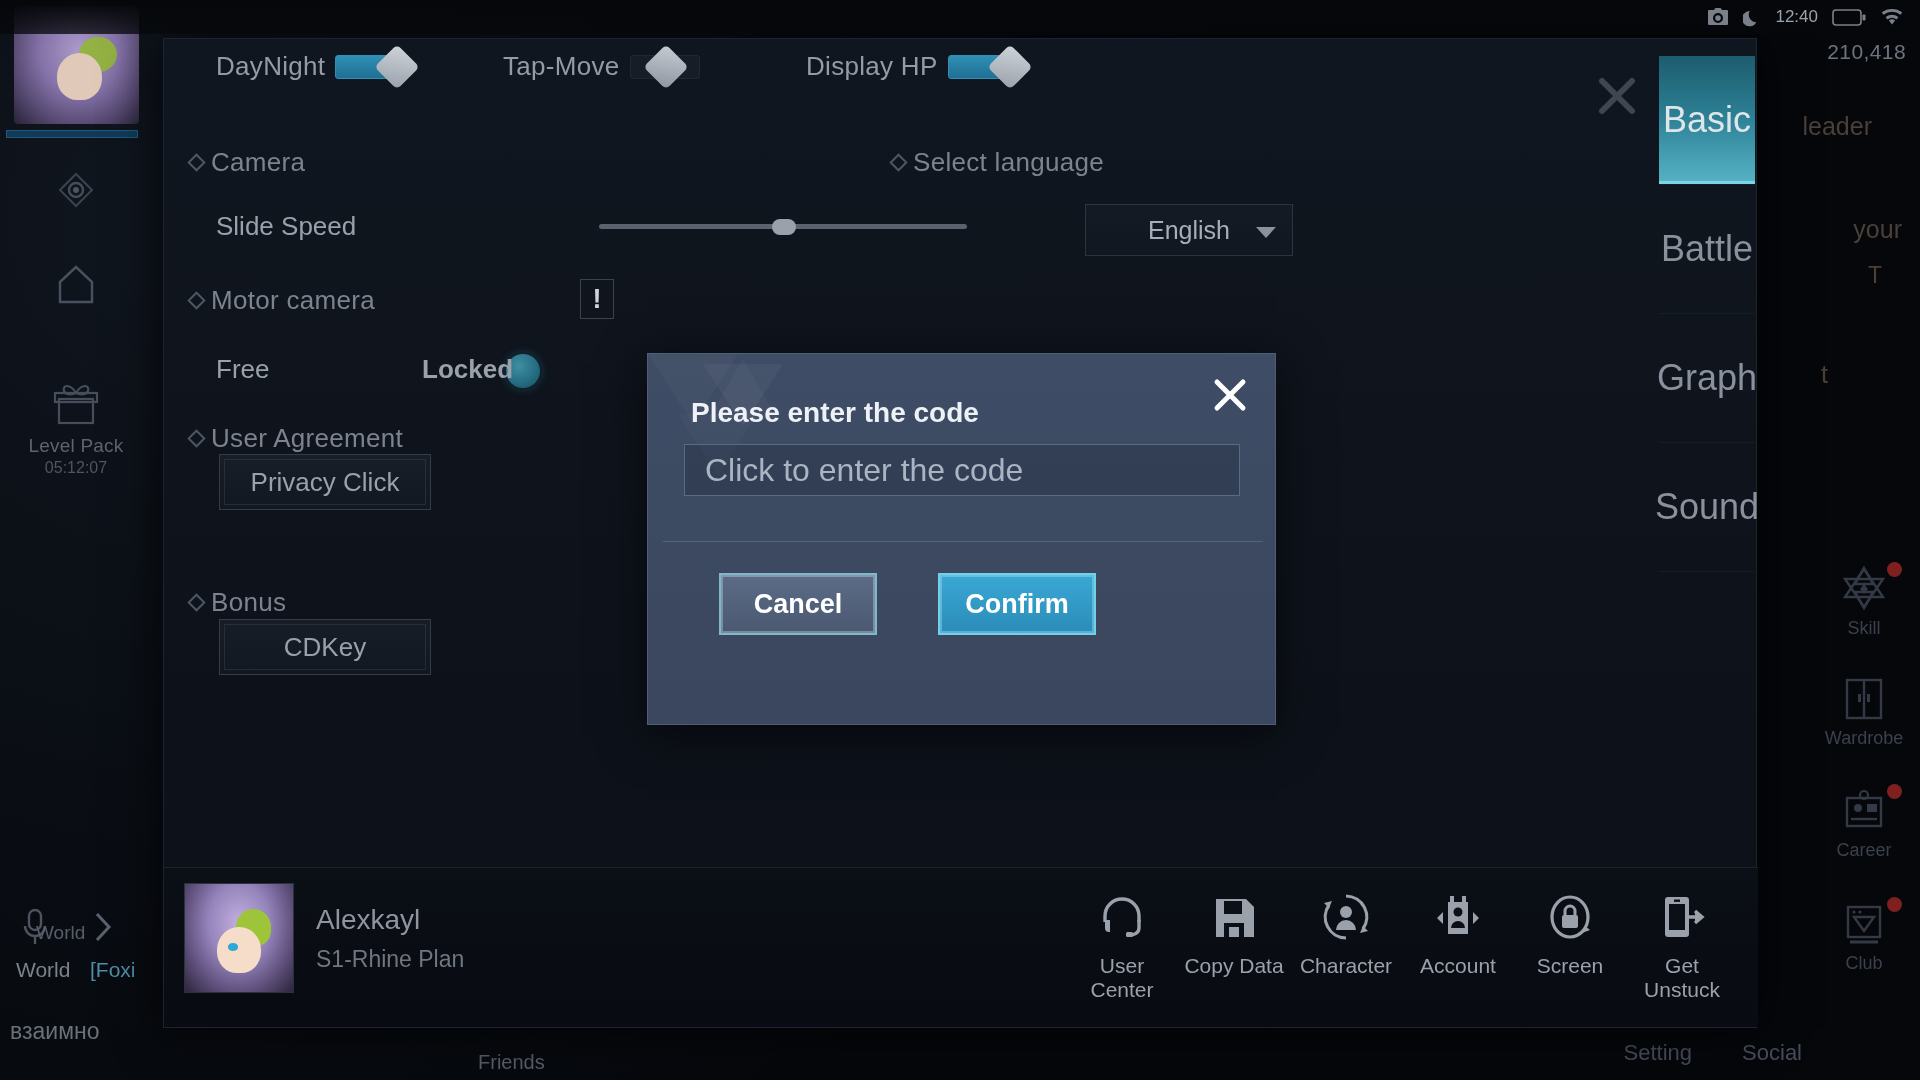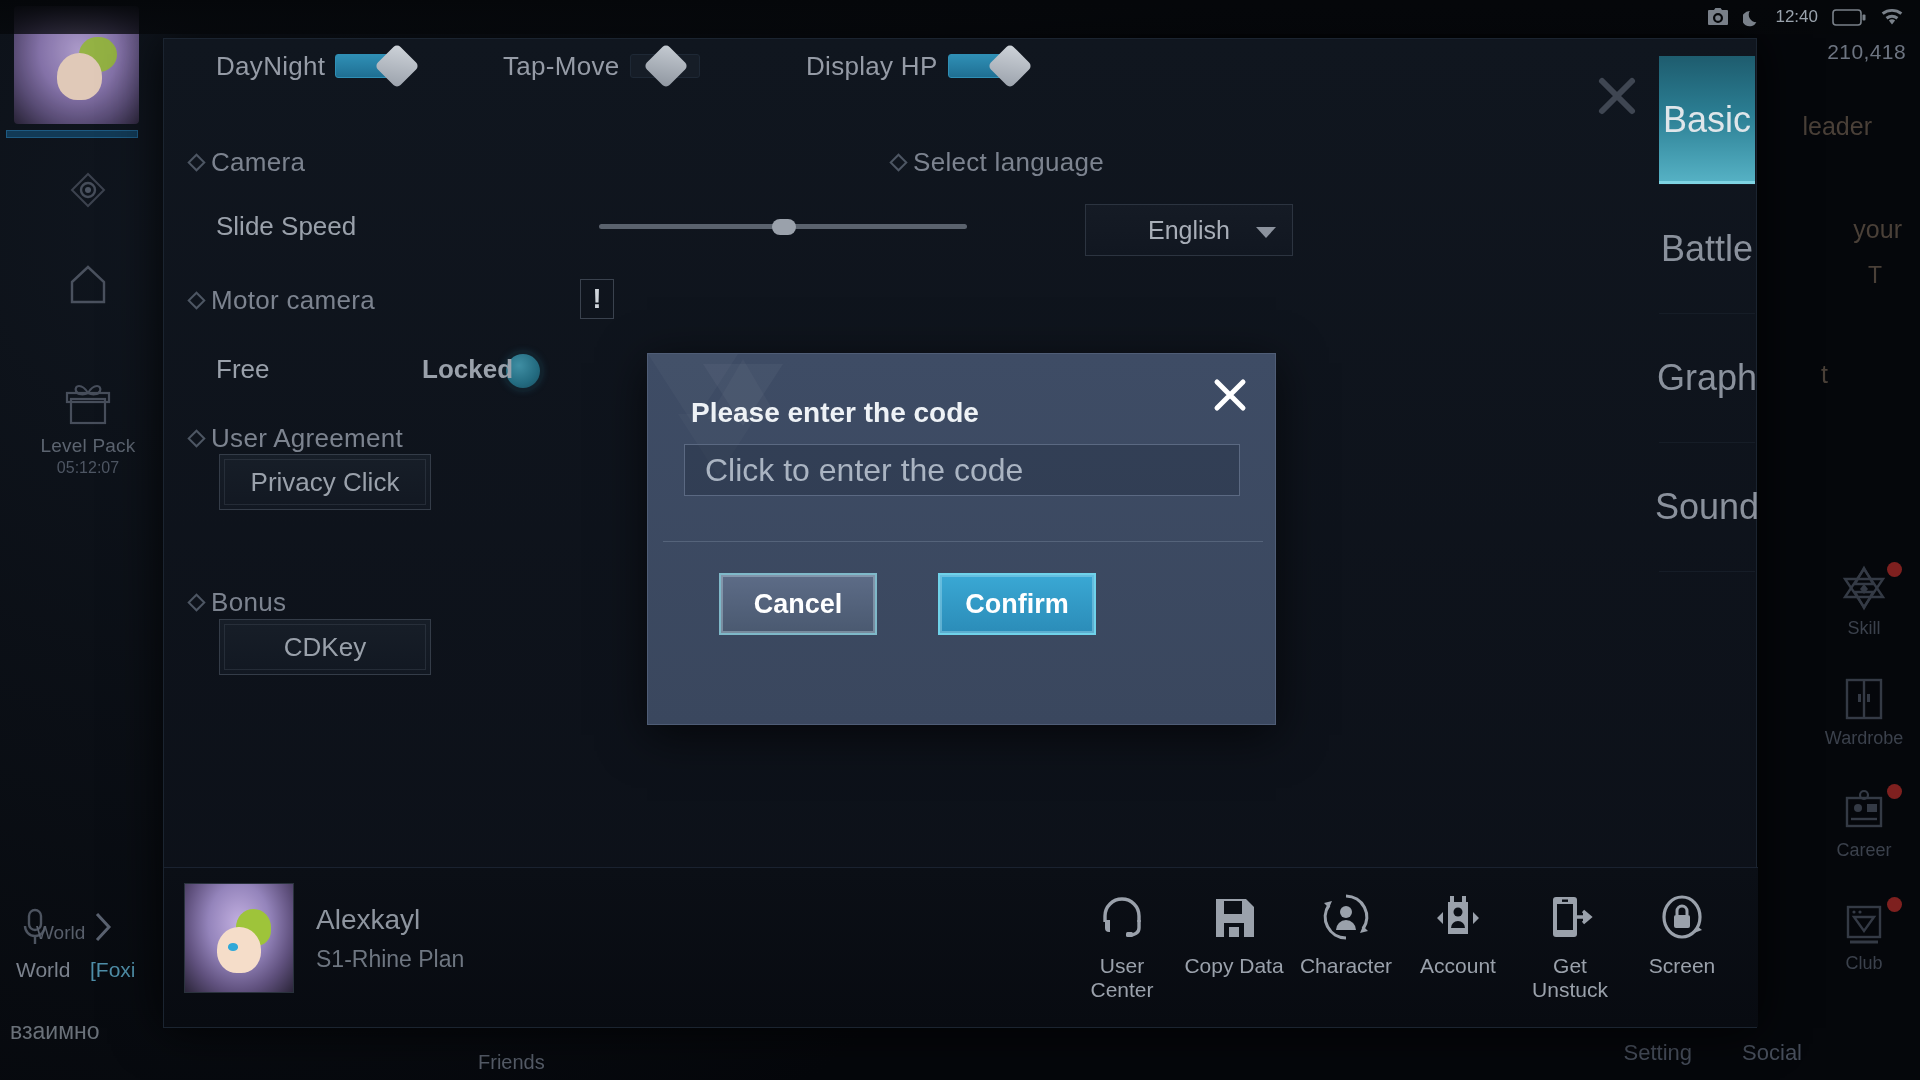--- a/index.html
+++ b/index.html
@@ -22,21 +22,21 @@
     display:flex; align-items:center; justify-content:flex-end;
     gap:14px; padding-right:16px; z-index:40;
     color:#9aa3ad; font-size:17px;
     background:linear-gradient(180deg,#05070a 0%, rgba(5,7,10,0.75) 100%);
   }
   #status-bar .sicon { opacity:.78; display:flex; align-items:center; }
 
   
   #left-rail {
     position:absolute; left:0; top:40px; width:152px; bottom:0;
-    z-index:12; color:#5a6270;margin-left:12px;
+    z-index:12; color:#5a6270;
   }
   .rail-item { position:absolute; left:0; width:152px; text-align:center; }
   .rail-label { font-size:19px; color:#5c6470; letter-spacing:.2px; }
   .rail-sub { font-size:16px; color:#4e5663; margin-top:2px; }
 
   
   #tl-portrait {
     position:absolute; left:14px; top:6px; width:125px; height:118px;
     border-radius:4px; overflow:hidden; z-index:11; opacity:.92;
   }
@@ -75,21 +75,21 @@
   
   #settings-panel {
     position:absolute; left:163px; top:38px; width:1594px; height:990px;
     background:linear-gradient(180deg, #10161f 0%, #0c1018 100%);
     border:1px solid #1b2430; z-index:20;
     box-shadow:0 0 46px rgba(0,0,0,.85);
   }
 
   
   #toggle-row { position:absolute; left:0; top:0; width:1475px; height:62px; }
-  .toggle-group { position:absolute; top:12px; display:flex; gap:10px; }
+  .toggle-group { position:absolute; top:12px; display:flex; align-items:center; gap:10px; }
   .toggle-label { font-size:26px; color:#959ba6; letter-spacing:.3px; }
   .switch { position:relative; width:78px; height:30px; }
   .switch .track {
     position:absolute; left:0; top:3px; width:70px; height:24px; border-radius:3px;
     background:#161d27; border:1px solid #1e2835;
   }
   .switch.on .track { background:linear-gradient(180deg,#2f8fb5 0%, #1f6f93 100%); border-color:#2f8fb5; }
   .switch .knob {
     position:absolute; top:-1px; width:32px; height:32px;
     background:linear-gradient(145deg,#cfd4da 0%, #9aa1ab 100%);
@@ -534,39 +534,39 @@
               <circle cx="27" cy="22" r="4.5" fill="#0b0f16"></circle>
               <path fill="#0b0f16" d="M20 38a7 7 0 0114 0z"></path>
               <path fill="#9aa1ab" d="M12 22l-6 6 6 6zM42 22l6 6-6 6z"></path>
             </svg>
         </div>
         <div class="blabel">Account</div>
       </div>
       <div class="baction">
         <div class="bico">
           <svg width="54" height="54" viewBox="0 0 54 54">
+              <ellipse cx="27" cy="27" rx="18" ry="20" fill="none" stroke="#9aa1ab" stroke-width="3.2"></ellipse>
+              <path fill="#9aa1ab" d="M42 36l5 4-8 3z"></path>
+              <path d="M22 25v-4a5 5 0 0110 0v4" fill="none" stroke="#9aa1ab" stroke-width="3"></path>
+              <rect x="19" y="25" width="16" height="13" rx="2" fill="#9aa1ab"></rect>
+            </svg>
+        </div>
+        <div class="blabel">Screen</div>
+      </div>
+      <div class="baction">
+        <div class="bico">
+          <svg width="54" height="54" viewBox="0 0 54 54">
               <rect x="10" y="7" width="24" height="40" rx="3" fill="#9aa1ab"></rect>
               <rect x="14" y="14" width="16" height="26" fill="#0b0f16"></rect>
               <rect x="19" y="9.5" width="6" height="2.4" fill="#0b0f16"></rect>
               <path fill="#9aa1ab" d="M33 27h12m-5-6l7 6-7 6" stroke="#9aa1ab" stroke-width="3.4"></path>
             </svg>
         </div>
         <div class="blabel">Get Unstuck</div>
       </div>
-      <div class="baction">
-        <div class="bico">
-          <svg width="54" height="54" viewBox="0 0 54 54">
-              <ellipse cx="27" cy="27" rx="18" ry="20" fill="none" stroke="#9aa1ab" stroke-width="3.2"></ellipse>
-              <path fill="#9aa1ab" d="M42 36l5 4-8 3z"></path>
-              <path d="M22 25v-4a5 5 0 0110 0v4" fill="none" stroke="#9aa1ab" stroke-width="3"></path>
-              <rect x="19" y="25" width="16" height="13" rx="2" fill="#9aa1ab"></rect>
-            </svg>
-        </div>
-        <div class="blabel">Screen</div>
-      </div>
     </div>
   </div>
 </div>
 
 <div id="modal">
   <svg id="modal-deco" viewBox="0 0 230 180">
     <path d="M0 0h90L45 70z" fill="#ffffff" opacity=".05"></path>
     <path d="M55 10h80l-40 62z" fill="#ffffff" opacity=".07"></path>
     <path d="M30 60h80l-40 62z" fill="#ffffff" opacity=".045"></path>
     <path d="M95 5l35 60h-70z" fill="#ffffff" opacity=".055"></path>

